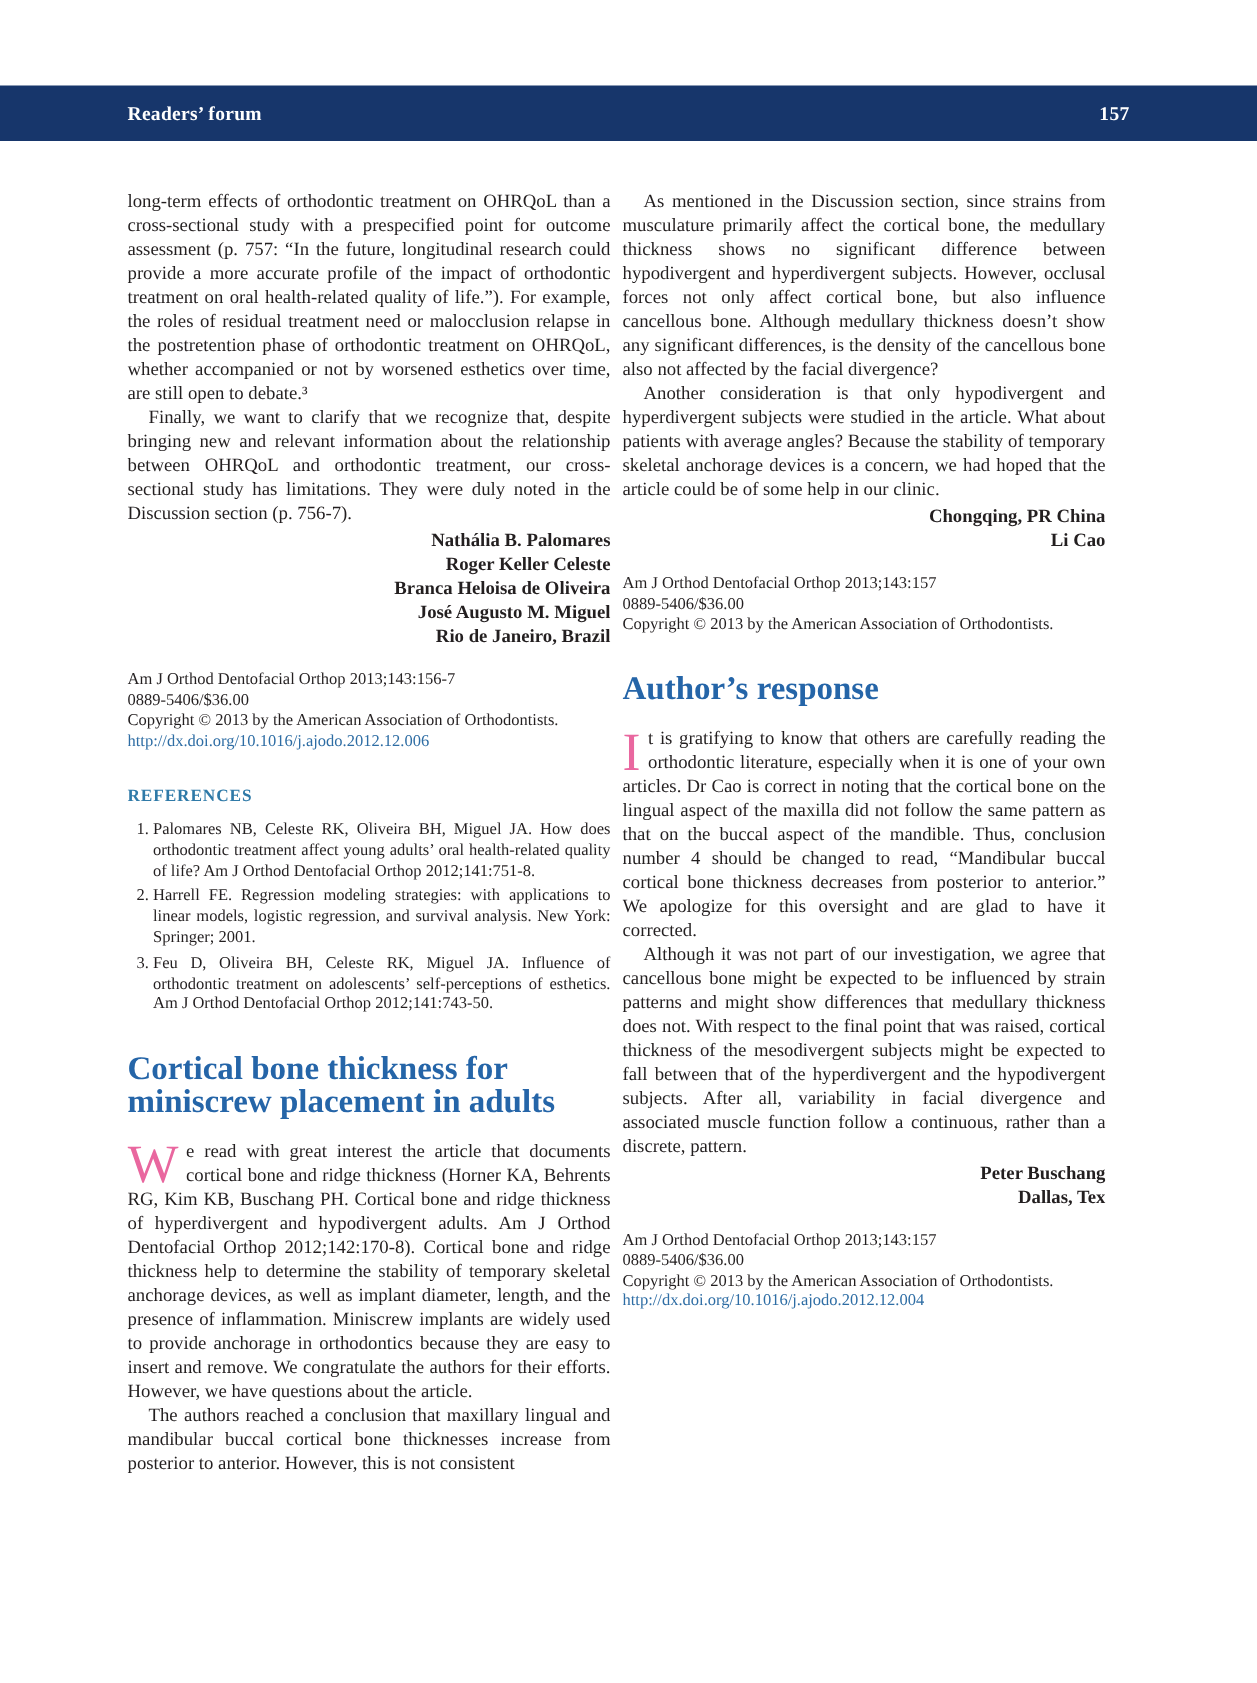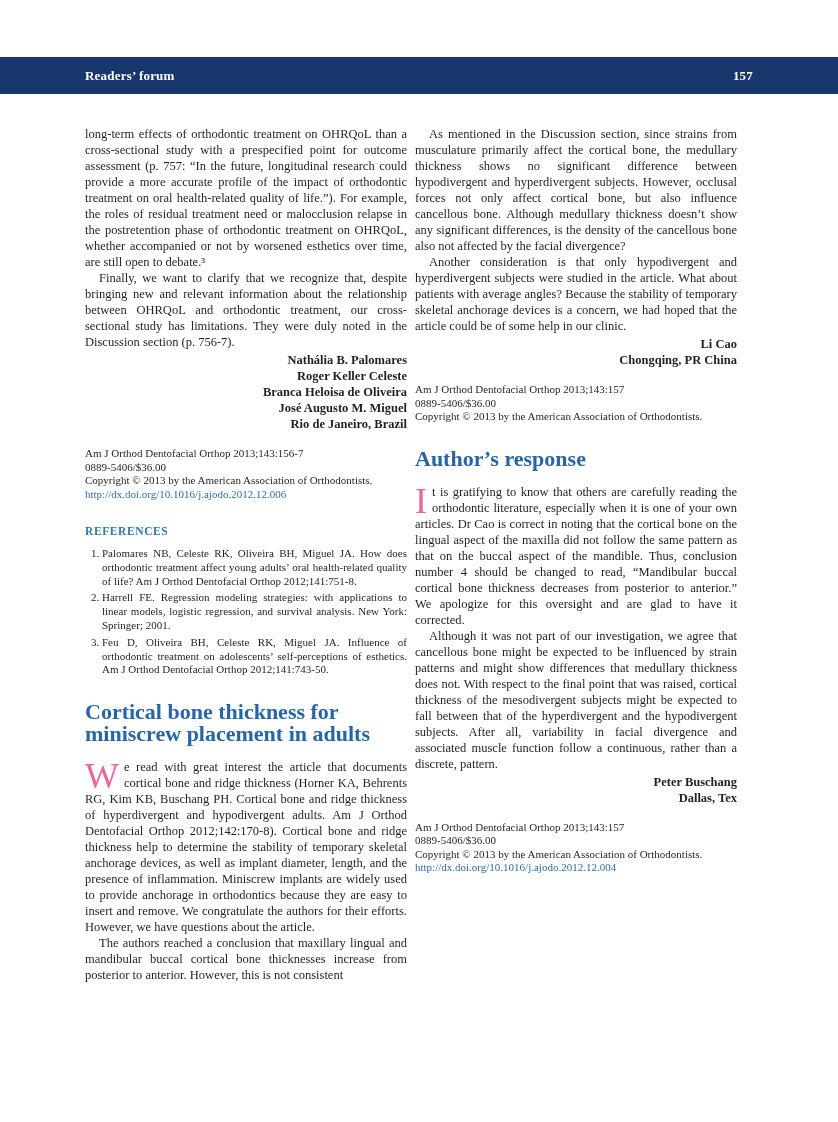--- a/index.html
+++ b/index.html
@@ -114,22 +114,22 @@
       <p class="body-text indent">The authors reached a conclusion that maxillary lingual and mandibular buccal cortical bone thicknesses increase from posterior to anterior. However, this is not consistent</p>
 
     </div>
 
     <div class="col">
 
       <p class="body-text indent">As mentioned in the Discussion section, since strains from musculature primarily affect the cortical bone, the medullary thickness shows no significant difference between hypodivergent and hyperdivergent subjects. However, occlusal forces not only affect cortical bone, but also influence cancellous bone. Although medullary thickness doesn’t show any significant differences, is the density of the cancellous bone also not affected by the facial divergence?</p>
       <p class="body-text indent">Another consideration is that only hypodivergent and hyperdivergent subjects were studied in the article. What about patients with average angles? Because the stability of temporary skeletal anchorage devices is a concern, we had hoped that the article could be of some help in our clinic.</p>
 
       <div class="signatures">
+        <div class="sig-line">Chongqing, PR China</div>
         <div class="sig-line">Li Cao</div>
-        <div class="sig-line">Chongqing, PR China</div>
       </div>
 
       <div class="citation">
         <div>Am J Orthod Dentofacial Orthop 2013;143:157</div>
         <div>0889-5406/$36.00</div>
         <div>Copyright © 2013 by the American Association of Orthodontists.</div>
       </div>
 
       <h2 class="article-title">Author’s response</h2>
 

